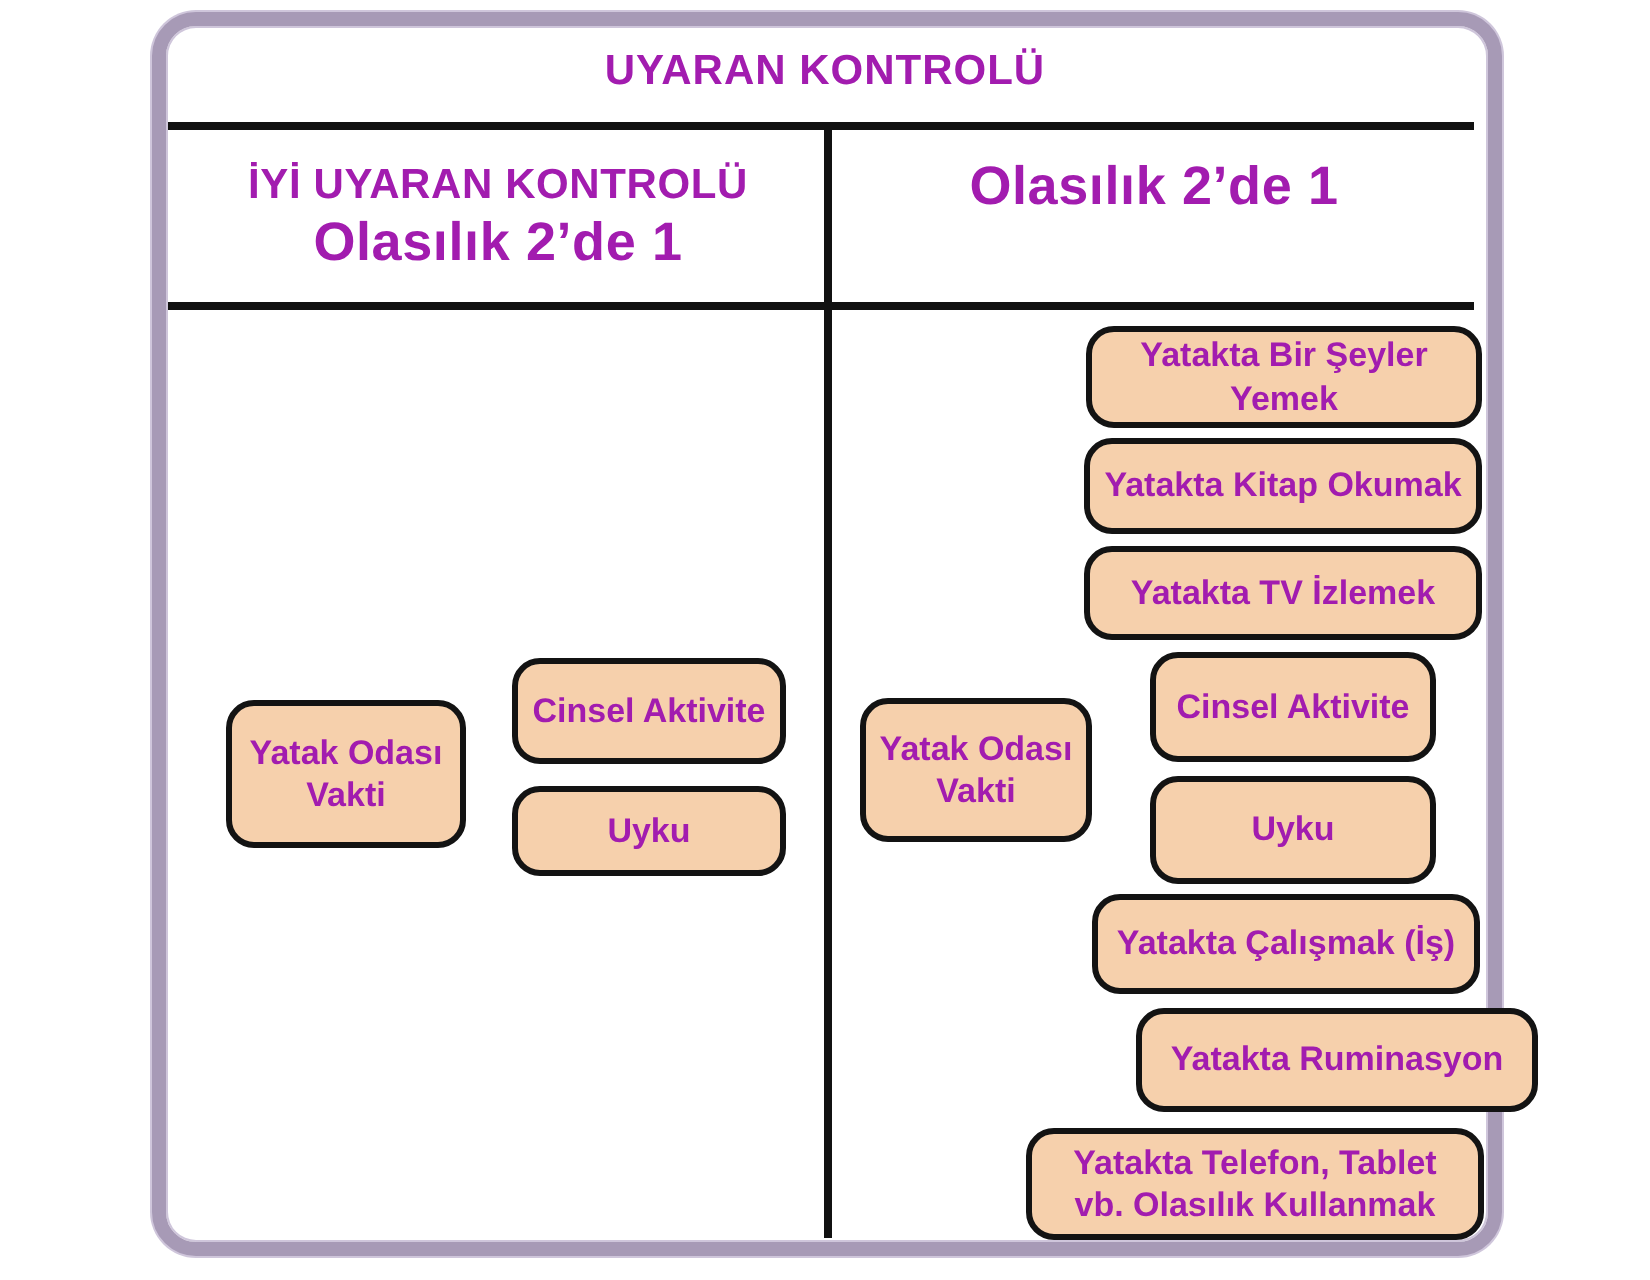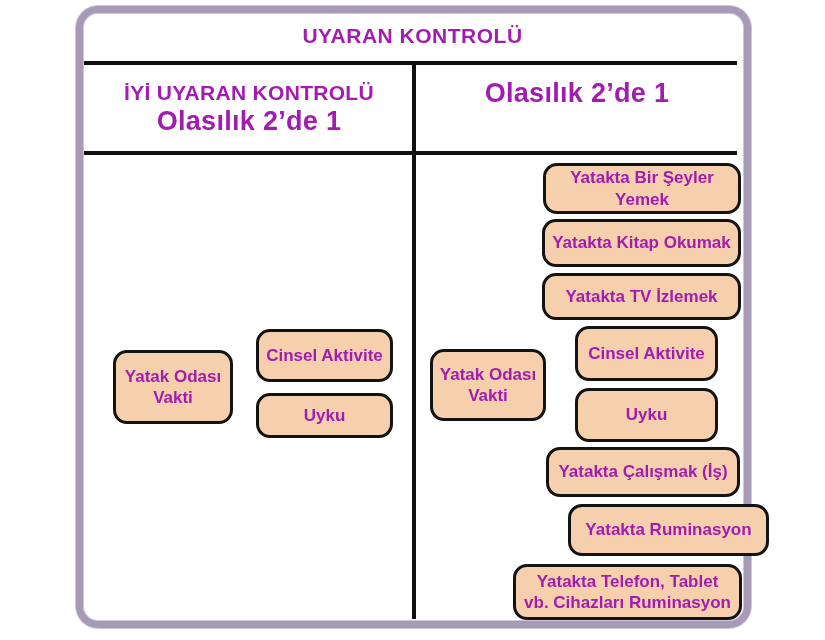--- a/index.html
+++ b/index.html
@@ -129,15 +129,15 @@
 Vakti</div>
   <div class="node" id="n-right-o0">Yatakta Bir Şeyler
 Yemek</div>
   <div class="node one" id="n-right-o2">Yatakta TV İzlemek</div>
   <div class="node one" id="n-right-o1">Yatakta Kitap Okumak</div>
   <div class="node one" id="n-right-o3">Cinsel Aktivite</div>
   <div class="node one" id="n-right-o4">Uyku</div>
   <div class="node one" id="n-right-o5">Yatakta Çalışmak (İş)</div>
   <div class="node one" id="n-right-o6">Yatakta Ruminasyon</div>
   <div class="node" id="n-right-o7">Yatakta Telefon, Tablet
-vb. Cihazları Ruminasyon</div>
+vb. Olasılık Kullanmak</div>
 
 </div>
 
 </body></html>

